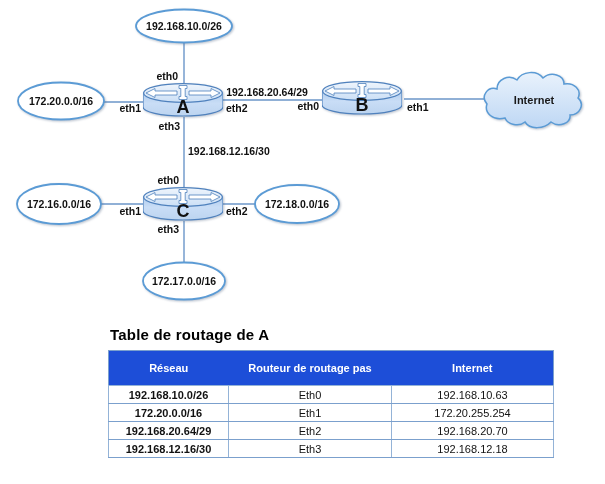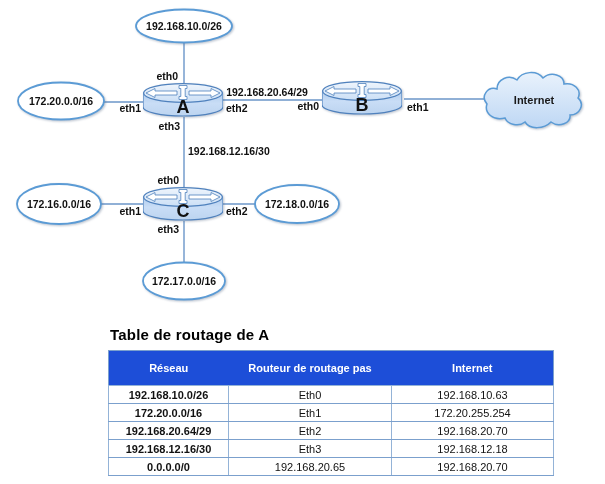--- a/index.html
+++ b/index.html
@@ -158,20 +158,15 @@
       <tr>
         <td class="col-network">192.168.20.64/29</td>
         <td>Eth2</td>
         <td>192.168.20.70</td>
       </tr>
       <tr>
         <td class="col-network">192.168.12.16/30</td>
         <td>Eth3</td>
         <td>192.168.12.18</td>
       </tr>
-      <tr>
-        <td class="col-network">0.0.0.0/0</td>
-        <td>192.168.20.65</td>
-        <td>192.168.20.70</td>
-      </tr>
     </tbody>
   </table>
 </div>
 
 </body></html>

